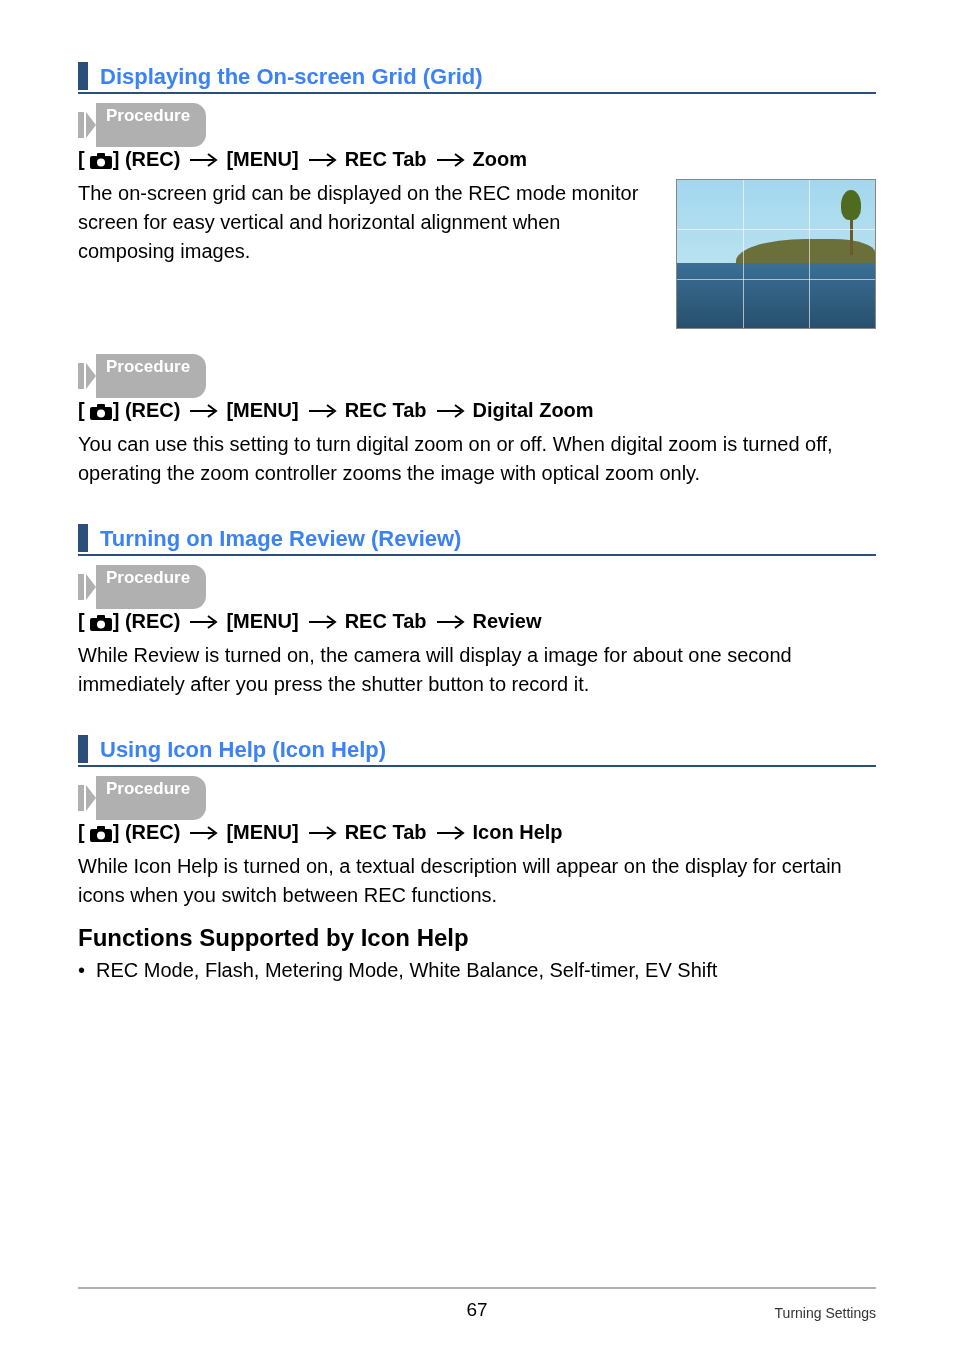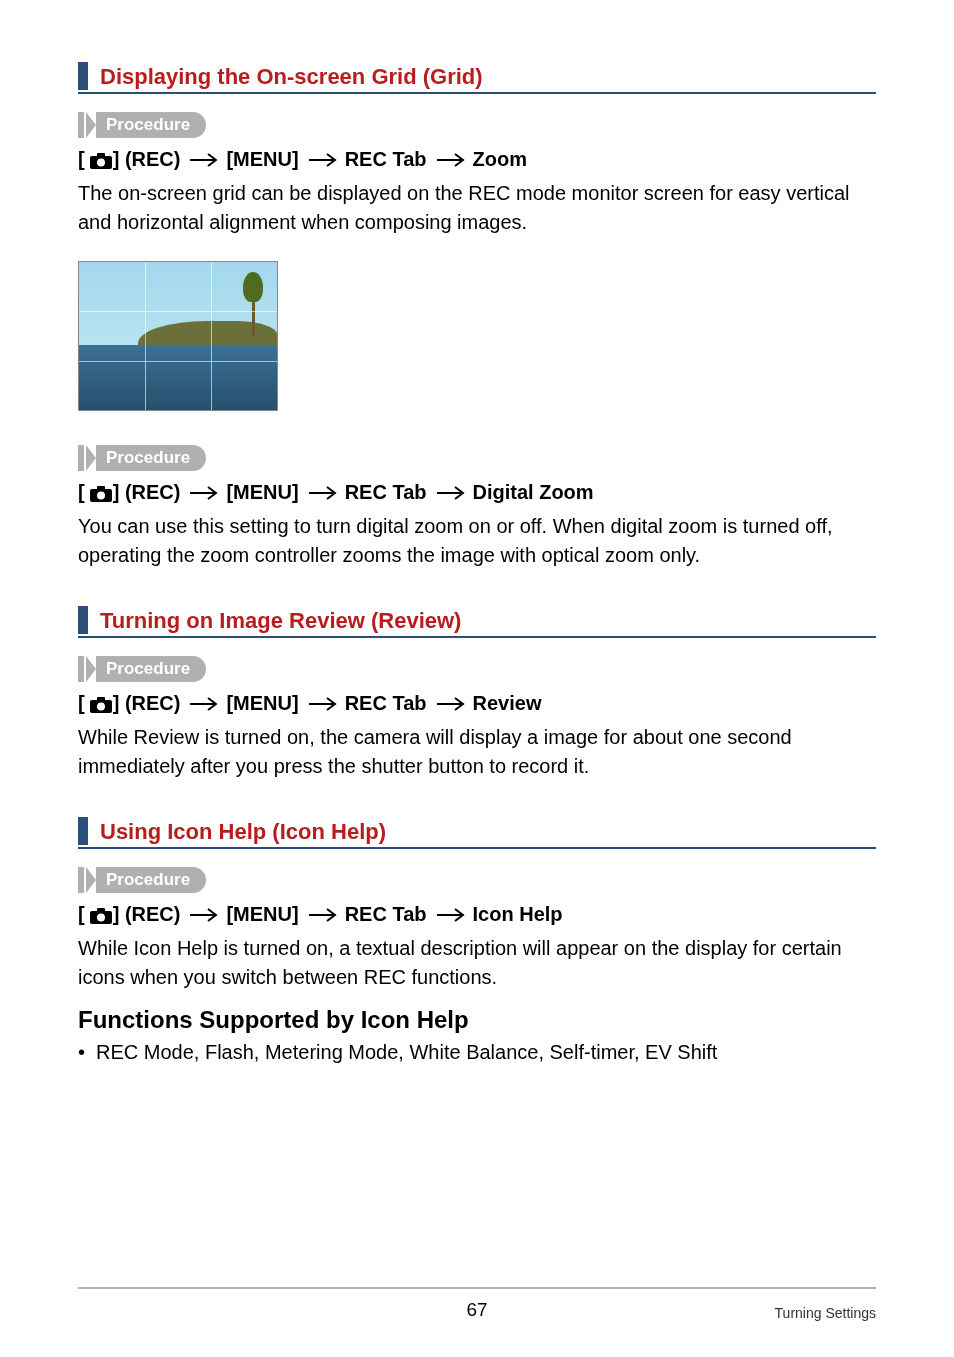--- a/index.html
+++ b/index.html
@@ -6,50 +6,50 @@
   html, body { width: 954px; height: 1357px; background: #ffffff; font-family: Arial, Helvetica, sans-serif; color: #000; }
   .page { width: 954px; height: 1357px; position: relative; padding: 60px 78px 0 78px; }
   .section-head {
     display: flex; align-items: center; margin-bottom: 6px;
     border-bottom: 2px solid #2c4f7a;
   }
   .section-head .bar {
     width: 10px; height: 28px; background: #2c4f7a; margin-right: 12px;
   }
   .section-head .title {
-    font-size: 22px; font-weight: bold; color: #b91c1c; padding: 4px 0 2px 0;
+    font-size: 22px; font-weight: bold; color: #3b82f6; padding: 4px 0 2px 0;
   }
   .procedure-box {
     display: flex; align-items: center; margin: 18px 0 10px 0; height: 26px;
   }
   .procedure-box .gray-bar {
     width: 6px; height: 26px; background: #b0b0b0; margin-right: 2px;
   }
   .procedure-box .chevron {
     width: 0; height: 0;
     border-top: 13px solid transparent;
     border-bottom: 13px solid transparent;
     border-left: 10px solid #b0b0b0;
     margin-right: 0;
   }
   .procedure-box .pill {
     background: #b0b0b0; color: #fff; font-weight: bold;
-    font-size: 17px; height: 26px; line-height: 26px;
+    font-size: 17px; height: 44px; line-height: 26px;
     padding: 0 16px 0 10px;
     border-top-right-radius: 13px; border-bottom-right-radius: 13px;
   }
   .procedure-line {
     display: flex; align-items: center; flex-wrap: wrap;
     font-size: 20px; font-weight: bold; margin: 6px 0 8px 0;
   }
   .procedure-line .seg { margin-right: 4px; }
   .procedure-line .arrow { margin: 0 6px; display: inline-flex; }
   .procedure-line svg { vertical-align: middle; }
   .body-text { font-size: 20px; line-height: 1.45; margin-bottom: 4px; }
-  .body-text-with-image { display: flex; align-items: flex-start; gap: 20px; flex-direction: column; }
+  .body-text-with-image { display: flex; align-items: flex-start; gap: 20px; }
   .body-text-with-image .textcol { flex: 1; }
   .thumb {
     width: 200px; height: 150px; border: 1px solid #888; position: relative; overflow: hidden;
     flex-shrink: 0;
   }
   .thumb .sky { position:absolute; left:0; top:0; right:0; height:56%; background: linear-gradient(#a3d7ee,#b8e2f0); }
   .thumb .hill { position:absolute; left:30%; right:0; top:40%; height:30%; background:#6b6f3a; border-radius: 50% 30% 0 0; }
   .thumb .sea  { position:absolute; left:0; right:0; top:56%; bottom:0; background: linear-gradient(#3b6f95,#27506c); }
   .thumb .treetrunk { position:absolute; right:22px; top:20px; width:3px; height:55px; background:#6d5a2a; }
   .thumb .leaves { position:absolute; right:14px; top:10px; width:20px; height:30px; background:#4e6b1f; border-radius:50% 50% 40% 40%; }

